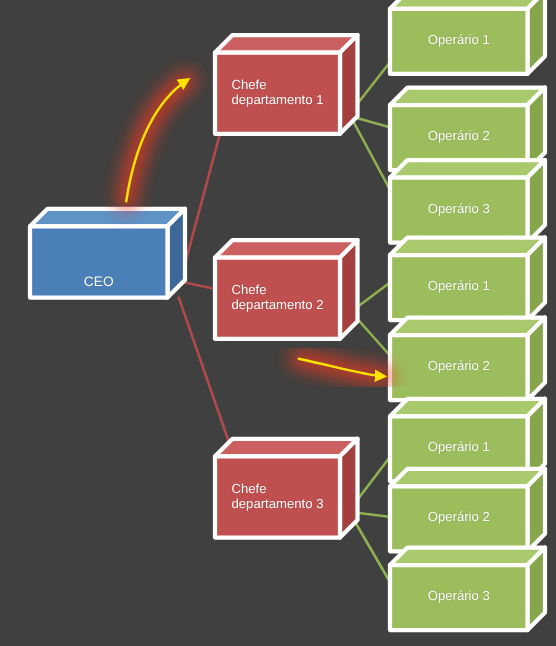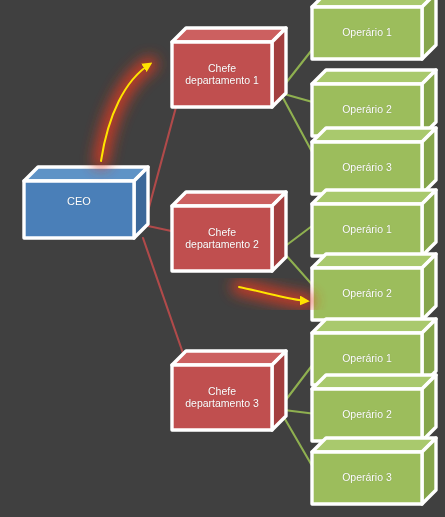--- a/index.html
+++ b/index.html
@@ -33,21 +33,21 @@
     position: absolute;
     left: 0;
     top: 0;
     width: 445px;
     height: 517px;
     pointer-events: none;
   }
   .node-label {
     position: absolute;
     color: #ffffff;
-    text-align: center;
+    text-align: left;
     line-height: 1.12;
     pointer-events: none;
     white-space: pre-line;
     text-shadow: 0 0 1px rgba(0,0,0,0.25);
   }
 </style>
 </head>
 <body>
 
 <div id="canvas">
@@ -123,21 +123,21 @@
         <rect x="312" y="389" width="110" height="52" fill="#9cbd5c" stroke="#ffffff" stroke-width="3.4" stroke-linejoin="round"></rect>
       </g>
       <g>
         <path d="M 312,452 L 326,438 L 436,438 L 422,452 Z" fill="#a9c96d" stroke="#ffffff" stroke-width="3.4" stroke-linejoin="round"></path>
         <path d="M 422,452 L 436,438 L 436,490 L 422,504 Z" fill="#86a64c" stroke="#ffffff" stroke-width="3.4" stroke-linejoin="round"></path>
         <rect x="312" y="452" width="110" height="52" fill="#9cbd5c" stroke="#ffffff" stroke-width="3.4" stroke-linejoin="round"></rect>
       </g>
     </svg>
 
   <div id="labels">
-      <div class="node-label" style="left: 24px; top: 173px; width: 110px; height: 57px; display: flex; align-items: center; justify-content: center; font-size: 11px; color: rgb(255, 255, 255);">CEO</div>
+      <div class="node-label" style="left: 24px; top: 198px; width: 110px; height: 57px; display: flex; align-items: center; justify-content: center; font-size: 11px; color: rgb(255, 255, 255);">CEO</div>
       <div class="node-label" style="left: 172px; top: 42px; width: 100px; height: 65px; display: flex; align-items: center; justify-content: center; font-size: 10.5px; color: rgb(255, 255, 255);">Chefe
 departamento 1</div>
       <div class="node-label" style="left: 172px; top: 206px; width: 100px; height: 65px; display: flex; align-items: center; justify-content: center; font-size: 10.5px; color: rgb(255, 255, 255);">Chefe
 departamento 2</div>
       <div class="node-label" style="left: 172px; top: 365px; width: 100px; height: 65px; display: flex; align-items: center; justify-content: center; font-size: 10.5px; color: rgb(255, 255, 255);">Chefe
 departamento 3</div>
       <div class="node-label" style="left: 312px; top: 7px; width: 110px; height: 52px; display: flex; align-items: center; justify-content: center; font-size: 10.5px; color: rgb(255, 255, 255);">Operário 1</div>
       <div class="node-label" style="left: 312px; top: 84px; width: 110px; height: 52px; display: flex; align-items: center; justify-content: center; font-size: 10.5px; color: rgb(255, 255, 255);">Operário 2</div>
       <div class="node-label" style="left: 312px; top: 142px; width: 110px; height: 52px; display: flex; align-items: center; justify-content: center; font-size: 10.5px; color: rgb(255, 255, 255);">Operário 3</div>
       <div class="node-label" style="left: 312px; top: 204px; width: 110px; height: 52px; display: flex; align-items: center; justify-content: center; font-size: 10.5px; color: rgb(255, 255, 255);">Operário 1</div>

